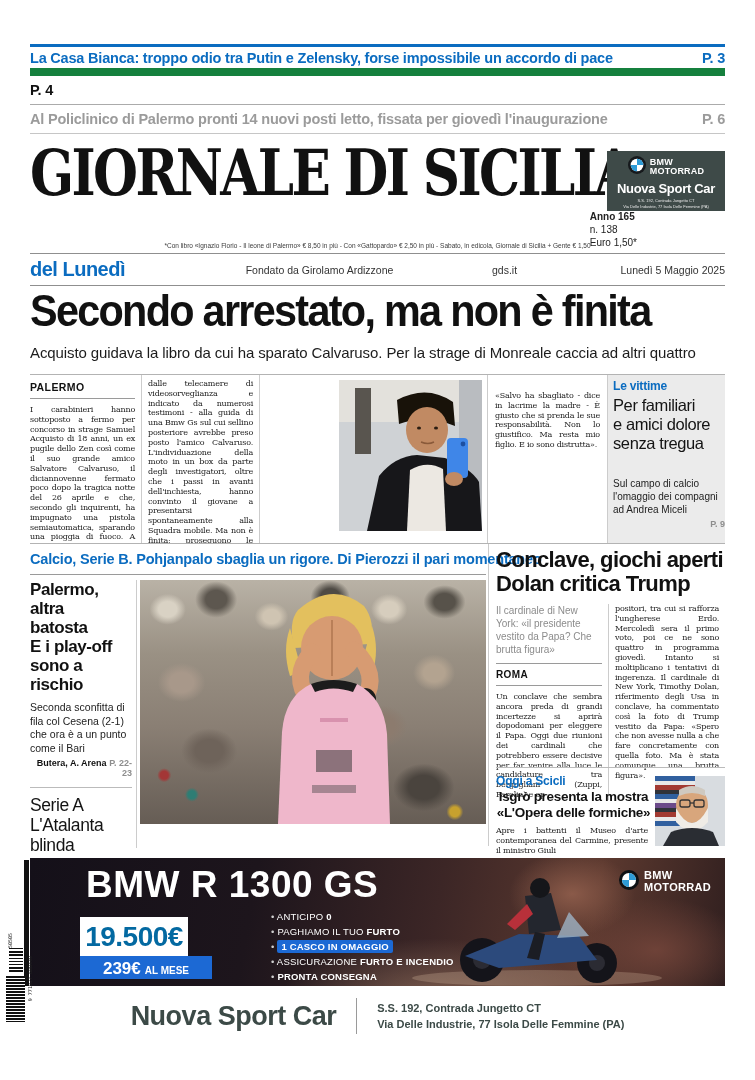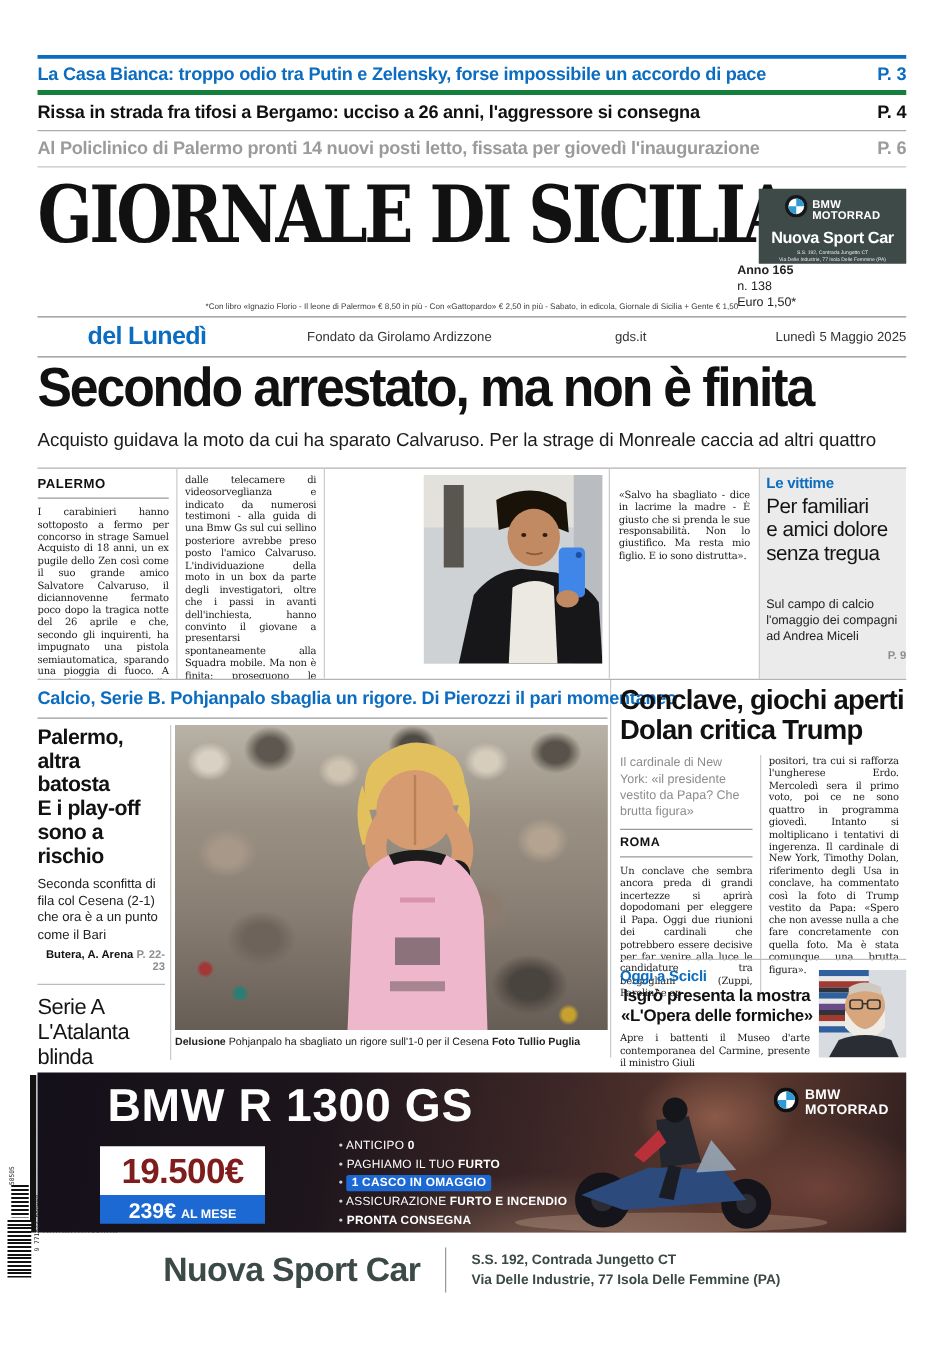--- a/index.html
+++ b/index.html
@@ -13,21 +13,21 @@
   .preline { white-space:pre-line; }
   .serif { font-family:"DejaVu Serif", serif; font-size:8px; line-height:9.8px; letter-spacing:-0.2px; text-align:justify; color:#1a1a1a; }
   .sans-body { font-size:10.5px; line-height:1.28; color:#222; }
   .pageref { color:#8e8e8e; font-weight:bold; }
   .tr { text-align:right; }
 
   
   .strips { position:absolute; left:30px; top:44px; width:695px; border-top:3px solid #0b6cc0; }
   .strip { height:29px; display:flex; justify-content:space-between; align-items:center;
            font-weight:bold; font-size:14.5px; letter-spacing:-0.2px; }
-  .strip1 { color:#0b6cc0; border-bottom:4px solid #15803d; }
+  .strip1 { color:#0b6cc0; border-bottom:8px solid #15803d; }
   .strip2 { color:#111; border-bottom:1px solid #ababab; }
   .strip3 { color:#9b9b9b; border-bottom:1px solid #c6c6c6; }
 
   
   .masthead { position:absolute; left:30px; top:139px; width:695px; height:113px; }
   .mh-title { font-family:"DejaVu Serif", serif; font-weight:bold; font-size:60px; line-height:1;
               letter-spacing:-3px; white-space:nowrap; display:inline-block;
               transform:scale(0.86,1.05); transform-origin:left top; margin-top:2px; }
   .mh-ad { position:absolute; right:0; top:12px; width:118px; height:60px; background:#3e4a48;
            color:#fff; padding:5px 4px 3px; text-align:center; }
@@ -38,21 +38,21 @@
   .mh-ad-addr { font-size:4px; line-height:1.5; margin-top:2px; color:#e8e8e8; }
   .mh-ad-addr span { display:block; }
   .mh-meta { position:absolute; right:88px; top:72px; font-size:10px; line-height:1.28; color:#222; }
   .mh-anno { font-weight:bold; }
   .mh-note { position:absolute; left:0; bottom:3px; width:100%; text-align:center; font-size:6.5px; color:#3b3b3b; }
 
   
   .subheader { position:absolute; left:30px; top:253px; width:695px; height:33px;
                border-top:1px solid #8f8f8f; border-bottom:1px solid #8f8f8f;
                display:flex; align-items:center; }
-  .sh-edition { width:175px; color:#0b6cc0; font-weight:bold; font-size:20px; letter-spacing:-0.5px;text-align:center; }
+  .sh-edition { width:175px; color:#0b6cc0; font-weight:bold; font-size:20px; letter-spacing:-0.5px; }
   .sh-founded { flex:1.3; text-align:center; font-size:10.5px; color:#333; }
   .sh-site    { flex:0.8; text-align:center; font-size:10.5px; color:#333; }
   .sh-date    { width:150px; text-align:right; font-size:10.5px; color:#333; }
 
   
   .lead { position:absolute; left:30px; top:289px; width:695px; }
   .lead h1 { font-size:44px; letter-spacing:-1.8px; line-height:1; white-space:nowrap;
              transform:scaleX(0.94); transform-origin:left top; }
   .lead p { margin-top:11px; font-size:15px; color:#1c1c1c; letter-spacing:-0.1px; white-space:nowrap; }
 
@@ -139,22 +139,22 @@
   .bottom-ad { position:absolute; left:30px; top:858px; width:695px; }
   .ad-dark { height:128px; position:relative; overflow:hidden;
     background:
       radial-gradient(90px 60px at 78% 28%, #8a5a49 0%, transparent 70%),
       radial-gradient(120px 70px at 90% 72%, #6e4238 0%, transparent 75%),
       radial-gradient(220px 90px at 58% 112%, rgba(201,160,130,0.45) 0%, transparent 70%),
       linear-gradient(100deg, #141019 0%, #1d151c 32%, #3c2626 58%, #5c392f 80%, #301f1f 100%);
   }
   .ad-model { position:absolute; left:56px; top:6px; color:#fff; font-weight:bold; font-size:37px;
               letter-spacing:0.5px; white-space:nowrap; }
-  .ad-pricebox { position:absolute; left:50px; top:59px; width:132px; height:39px; background:#fff;
-                 color:#7f1d1d; font-weight:bold; font-size:28px; letter-spacing:-0.5px;
+  .ad-pricebox { position:absolute; left:50px; top:59px; width:108px; height:39px; background:#fff;
+                 color:#0369a1; font-weight:bold; font-size:28px; letter-spacing:-0.5px;
                  display:flex; align-items:center; justify-content:center; }
   .ad-monthly { position:absolute; left:50px; top:98px; width:132px; height:23px; background:#1c69d4;
                 color:#fff; display:flex; align-items:baseline; justify-content:center; gap:4px; padding-top:3px; }
   .ad-monthly .m1 { font-weight:bold; font-size:17px; }
   .ad-monthly .m2 { font-weight:bold; font-size:10px; }
   .ad-bullets { position:absolute; left:206px; top:51px; list-style:none; color:#fff;
                 font-size:9.5px; line-height:15px; letter-spacing:0.2px;margin-left:35px; }
   .ad-bullets li::before { content:'• '; color:#cfcfcf; }
   .ad-bullets b { font-weight:bold; }
   .hl b { background:#1c69d4; padding:1px 4px; border-radius:2px; }
@@ -184,21 +184,20 @@
 <body>
 
 <div>
 
   <div class="strips">
     <div class="strip strip1">
       <span>La Casa Bianca: troppo odio tra Putin e Zelensky, forse impossibile un accordo di pace</span>
       <span>P. 3</span>
     </div>
     <div class="strip strip2">
-      <span>Rissa in strada fra tifosi a Bergamo: ucciso a 26 anni, l'aggressore si consegna</span>
       <span>P. 4</span>
     </div>
     <div class="strip strip3">
       <span>Al Policlinico di Palermo pronti 14 nuovi posti letto, fissata per giovedì l'inaugurazione</span>
       <span>P. 6</span>
     </div>
   </div>
 
   <div class="masthead">
     <div class="mh-title">GIORNALE DI SICILIA</div>
@@ -233,21 +232,21 @@
 
   <div class="subheader">
     <span class="sh-edition">del Lunedì</span>
     <span class="sh-founded">Fondato da Girolamo Ardizzone</span>
     <span class="sh-site">gds.it</span>
     <span class="sh-date">Lunedì 5 Maggio 2025</span>
   </div>
 
   <div class="lead">
     <h1>Secondo arrestato, ma non è finita</h1>
-    <p>Acquisto guidava la moto da cui ha sparato Calvaruso. Per la strage di Monreale caccia ad altri quattro</p>
+    <p>Acquisto guidava la libro da cui ha sparato Calvaruso. Per la strage di Monreale caccia ad altri quattro</p>
   </div>
 
   <div class="main-story">
     <div class="col col1">
       <div class="kicker">PALERMO</div>
       <p class="serif">I carabinieri hanno sottoposto a fermo per concorso in strage Samuel Acquisto di 18 anni, un ex pugile dello Zen così come il suo grande amico Salvatore Calvaruso, il diciannovenne fermato poco dopo la tragica notte del 26 aprile e che, secondo gli inquirenti, ha impugnato una pistola semiautomatica, sparando una pioggia di fuoco. A istigarlo a sparare quella sera sarebbe stato proprio Acquisto - immortalato</p>
     </div>
     <div class="col col2">
       <p class="serif">dalle telecamere di videosorveglianza e indicato da numerosi testimoni - alla guida di una Bmw Gs sul cui sellino posteriore avrebbe preso posto l'amico Calvaruso. L'individuazione della moto in un box da parte degli investigatori, oltre che i passi in avanti dell'inchiesta, hanno convinto il giovane a presentarsi spontaneamente alla Squadra mobile. Ma non è finita: proseguono le indagini per trovare le armi utilizzate ma soprattutto per individuare gli altri complici.</p>
 
@@ -316,25 +315,20 @@
               <path d="M170 122 Q150 96 172 72" stroke="#d79b72" stroke-width="17" fill="none" stroke-linecap="round"></path>
               <path d="M224 120 Q240 94 214 70" stroke="#d79b72" stroke-width="17" fill="none" stroke-linecap="round"></path>
               <circle cx="169" cy="121" r="11" fill="#1c1c1c"></circle>
               <circle cx="225" cy="119" r="11" fill="#1c1c1c"></circle>
               <path d="M138 244 L142 152 Q145 116 171 104 L217 104 Q244 118 247 154 L250 244 Z" fill="#efb7cb"></path>
               <path d="M171 104 Q193 96 217 104 L213 112 Q193 105 175 112 Z" fill="#1c1c1c"></path>
               <rect x="180" y="138" width="28" height="4" fill="#d892ae"></rect>
               <rect x="176" y="170" width="36" height="22" fill="#3a3a3a" opacity="0.55"></rect>
               <rect x="172" y="205" width="44" height="8" fill="#3a3a3a" opacity="0.4"></rect>
             </svg>
-          </div>
-          <div class="match-caption">
-            <b>Delusione</b>
-            <span>Pohjanpalo ha sbagliato un rigore sull'1-0 per il Cesena</span>
-            <b>Foto Tullio Puglia</b>
           </div>
         </div>
       </div>
     </div>
 
     <div class="sport-right">
       <h2 class="conc-h preline">Conclave, giochi aperti
 Dolan critica Trump</h2>
       <div class="conc-cols">
         <div class="conc-left">

